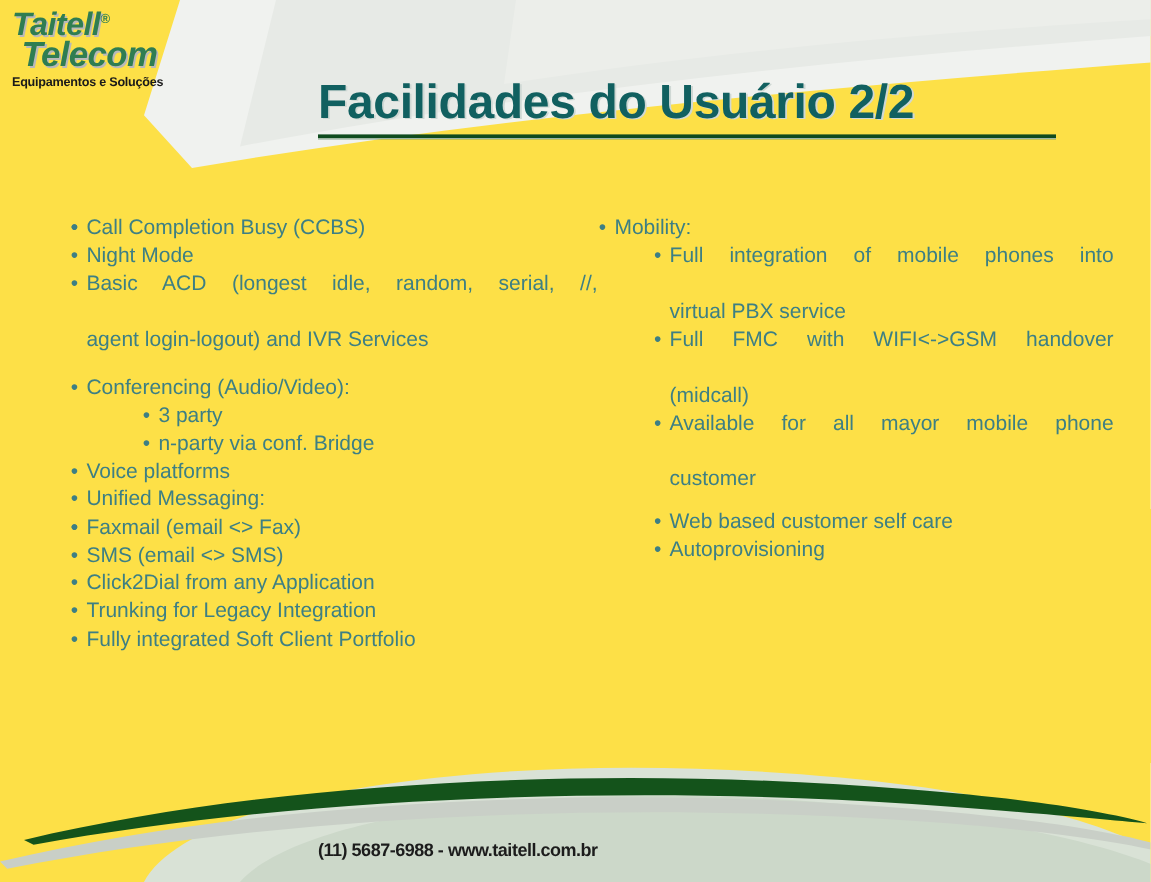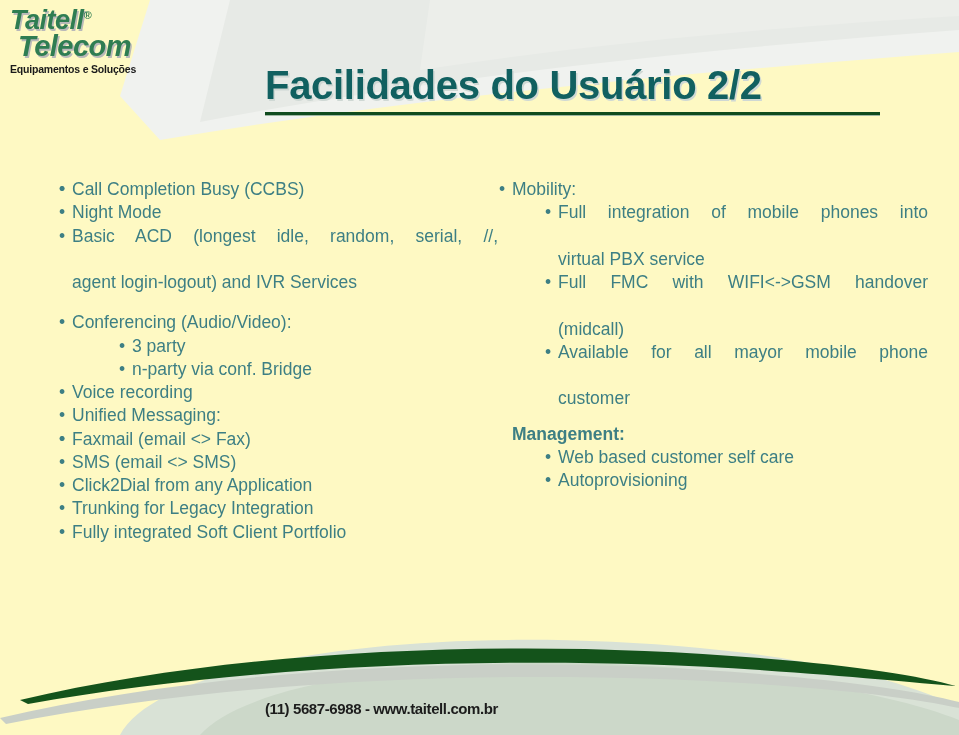--- a/index.html
+++ b/index.html
@@ -8,21 +8,21 @@
     padding: 0;
     background: #ffffff;
   }
   body {
     font-family: "Liberation Sans", sans-serif;
   }
   #slide {
     position: relative;
     width: 959px;
     height: 735px;
-    background: #fef9c3;
+    background: #fde047;
     overflow: hidden;
   }
 
   
   #deco-top, #deco-bottom {
     position: absolute;
     left: 0;
     pointer-events: none;
   }
   #deco-top { top: 0; width: 959px; height: 170px; }
@@ -204,21 +204,21 @@
       <div class="line lvl2">
         <span class="bullet">•</span>
         <span>3 party</span>
       </div>
       <div class="line lvl2">
         <span class="bullet">•</span>
         <span>n-party via conf. Bridge</span>
       </div>
       <div class="line">
         <span class="bullet">•</span>
-        <span>Voice recording</span>
+        <span>Voice platforms</span>
       </div>
       <div class="line">
         <span class="bullet">•</span>
         <span>Unified Messaging:</span>
       </div>
       <div class="line">
         <span class="bullet">•</span>
       </div>
       <div class="line">
         <span class="bullet">•</span>
@@ -266,23 +266,20 @@
       <div class="line lvl2-r justify">
         <span class="bullet">•</span>
         <span>Available for all mayor mobile phone</span>
       </div>
       <div class="line cont-r">
         <span>customer</span>
       </div>
 
       <div class="spacer-sm"></div>
 
-      <div class="line nobullet bold">
-        <span>Management:</span>
-      </div>
       <div class="line lvl2-r">
         <span class="bullet">•</span>
         <span>Web based customer self care</span>
       </div>
       <div class="line lvl2-r">
         <span class="bullet">•</span>
         <span>Autoprovisioning</span>
       </div>
     </div>
   </div>

